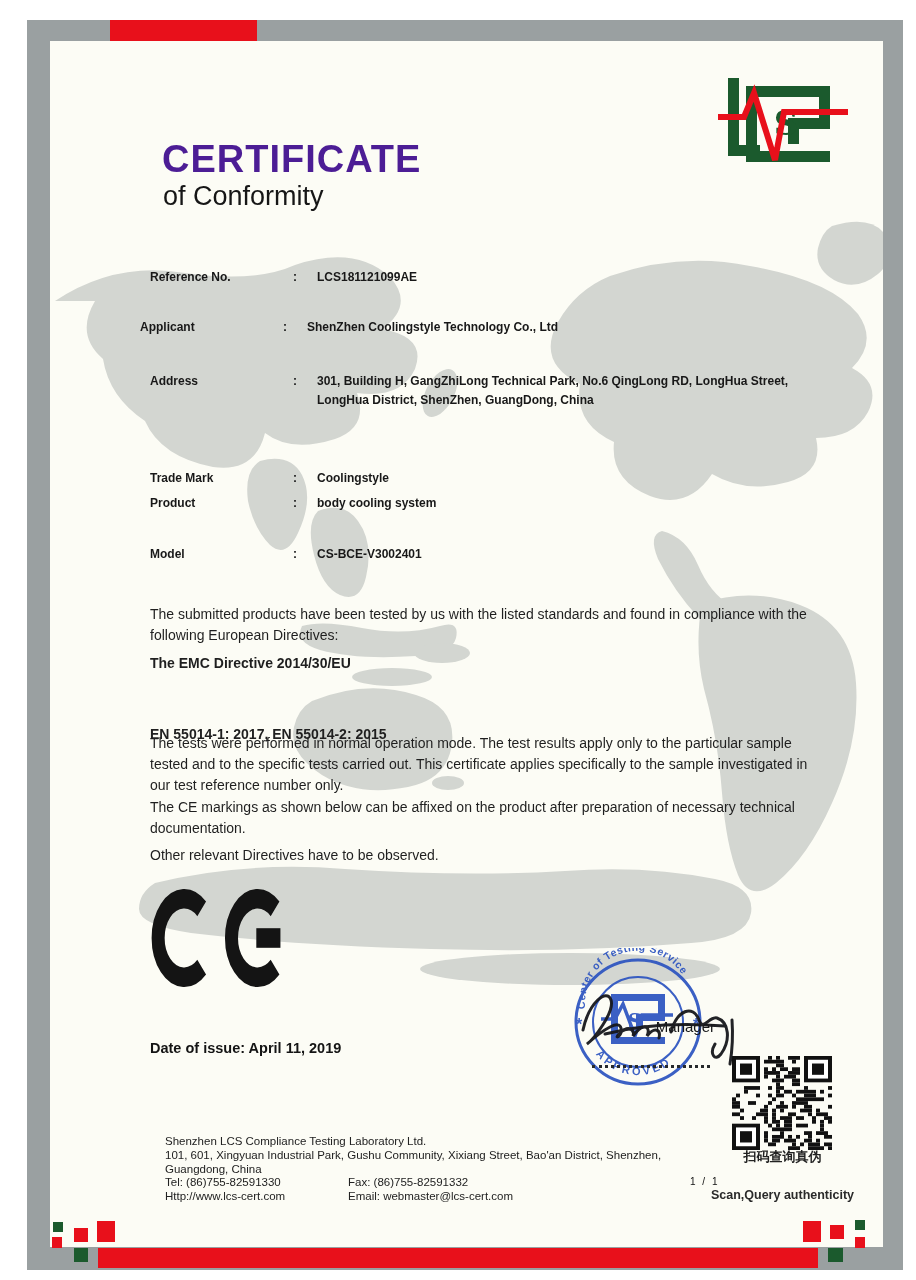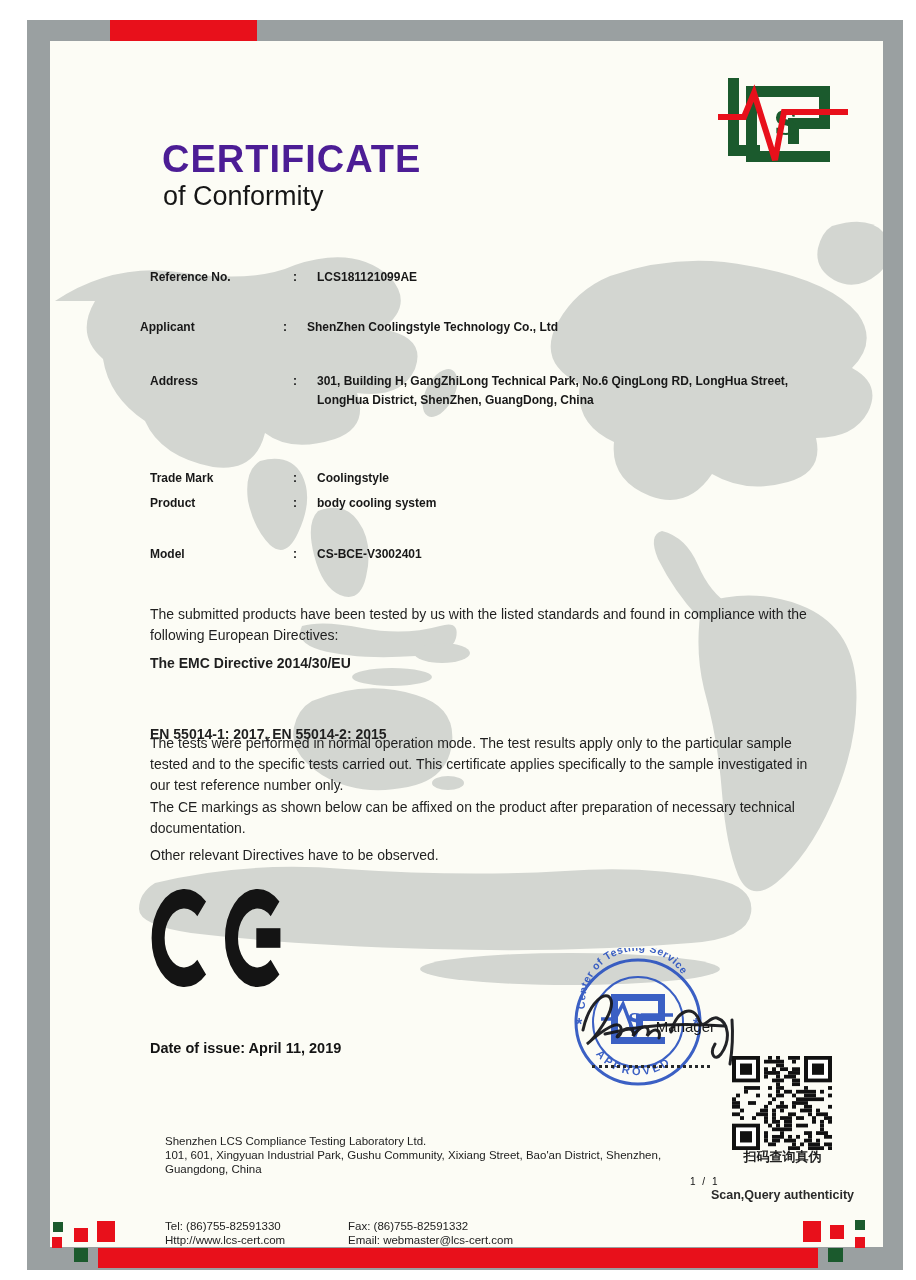--- a/index.html
+++ b/index.html
@@ -32,21 +32,21 @@
   .seal-svg{left:560px;top:948px;z-index:3;}
   .sig-svg{left:575px;top:978px;z-index:4;}
   .dotted-line{left:592px;top:1060px;width:118px;height:5px;border-bottom:3px dotted #26292c;z-index:4;}
   .manager{left:585px;top:1018px;width:130px;text-align:right;font-size:15px;color:#17181a;z-index:4;}
   
   .qr-wrap{left:732px;top:1056px;width:100px;height:94px;z-index:3;}
   .qr-cap-zh{left:700px;top:1148px;width:165px;text-align:center;font-size:13px;font-weight:bold;color:#222;}
   .qr-cap-en{left:695px;top:1164px;width:175px;text-align:center;font-size:12.5px;font-weight:bold;color:#2a2a2a;margin-top:24px;}
   
   .footer{left:165px;top:1135px;width:520px;font-size:11.5px;line-height:13.8px;color:#222;}
-  .footer .cols{display:grid;grid-template-columns:183px auto;margin-top:44px;}
+  .footer .cols{display:grid;grid-template-columns:183px auto;}
   .page-num{left:690px;top:1176px;font-size:10px;font-weight:normal;letter-spacing:2px;color:#111;}
   .ce-svg{left:150px;top:888px;z-index:2;}
   .logo-svg{left:698px;top:76px;z-index:2;}
 </style>
 </head>
 <body>
 
 <div class="page">
 
   <div class="frame frame-top"></div>

